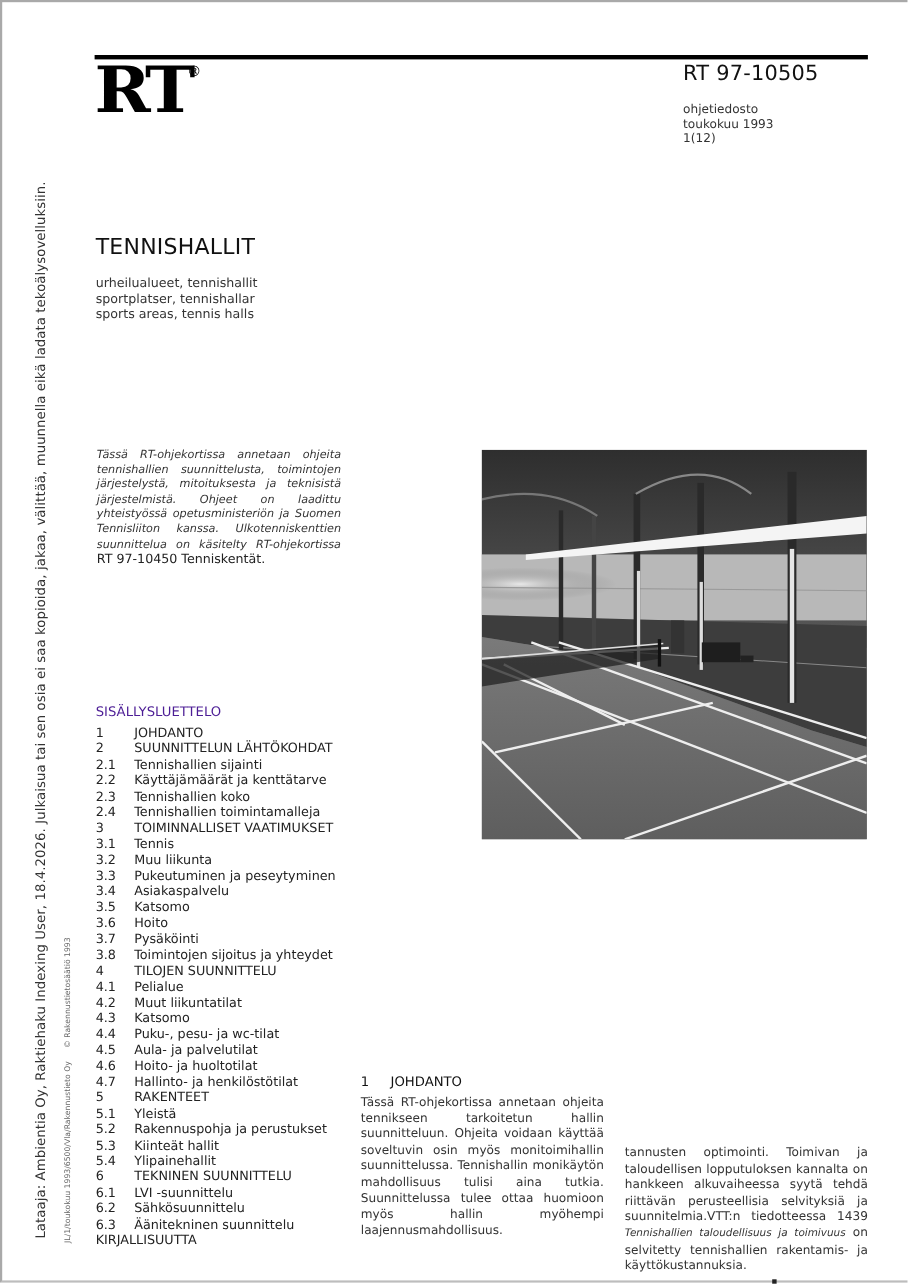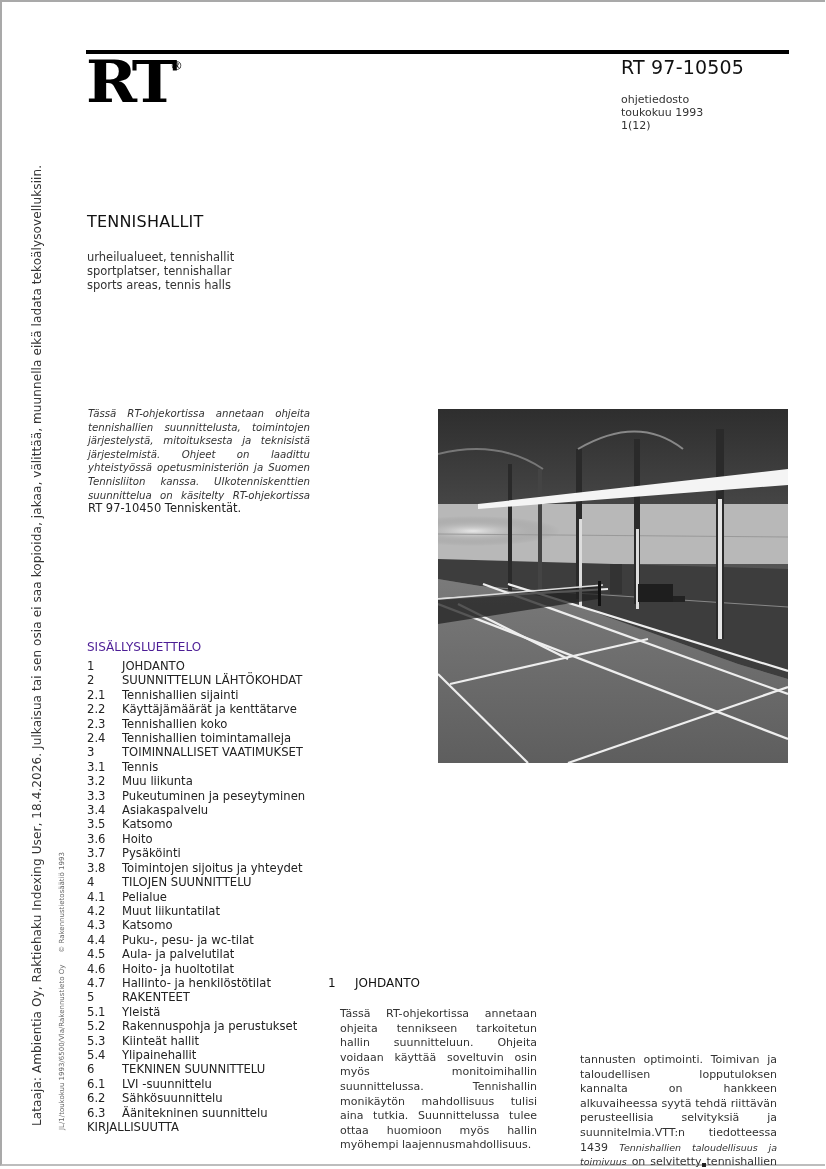--- a/index.html
+++ b/index.html
@@ -16,21 +16,21 @@
   .top-rule { position: absolute; left: 86px; top: 50px; width: 703px; height: 4px; background: #000; }
   .logo {
     position: absolute; left: 86px; top: 54px;
     font-family: "DejaVu Serif", serif; font-weight: bold; font-size: 58px; line-height: 56px;
     letter-spacing: -4px; color: #000; transform: scaleX(1.06); transform-origin: left top;
   }
   .logo-reg { position: absolute; left: 170px; top: 58px; font-size: 13px; color: #000; }
   .doc-code { position: absolute; left: 621px; top: 56px; font-size: 19px; color: #111; letter-spacing: 0.2px; }
   .doc-meta { position: absolute; left: 621px; top: 93px; font-size: 11px; line-height: 13px; color: #333; }
   .doc-meta div { white-space: nowrap; }
-  .title { position: absolute; left: 87px; top: 212px; font-size: 16px; color: #111; letter-spacing: 0.2px; }
+  .title { position: absolute; left: 87px; top: 212px; font-size: 20px; color: #111; letter-spacing: 0.2px; }
   .keywords { position: absolute; left: 87px; top: 250px; font-size: 11.5px; line-height: 14px; color: #333; }
   .intro {
     position: absolute; left: 88px; top: 407px; width: 222px; font-size: 10.2px; line-height: 13.6px;
     color: #333; font-style: italic; text-align: justify;
   }
   .intro .ref { font-style: normal; font-size: 11.5px; color: #222; margin-top: 29px; }
   .toc-title { position: absolute; left: 87px; top: 640px; font-size: 12px; color: #4c1d95; }
   .toc { position: absolute; left: 87px; top: 659px; font-size: 11.6px; line-height: 14.4px; color: #222; }
   .toc-row { display: flex; white-space: nowrap; }
   .toc-num { width: 35px; flex: 0 0 35px; }
@@ -45,21 +45,21 @@
   .sidebar-small {
     position: absolute; left: 58px; top: 1130px; transform-origin: left top; transform: rotate(-90deg);
     font-size: 7px; color: #666; white-space: nowrap;
   }
   .sidebar-small span { margin-left: 12px; }
   .section-heading { position: absolute; left: 328px; top: 976px; font-size: 12px; color: #111; }
   .section-heading .num { display: inline-block; width: 27px; }
   .col { position: absolute; font-size: 11px; line-height: 14.6px; color: #333; text-align: justify; }
   .col1 { left: 328px; top: 995px; width: 221px; }
   .col2 { left: 568px; top: 1041px; width: 221px; }
-  .col p { margin: 12px; }
+  .col p { margin: 0; }
   .col .indent { text-indent: 12px; }
   .col em { font-size: 9.5px; }
   .corner-mark { position: absolute; left: 702px; top: 1163px; width: 4px; height: 4px; background: #222; }
 </style>
 </head>
 <body>
 
 <div class="frame"></div>
 
 <div class="top-rule"></div>

